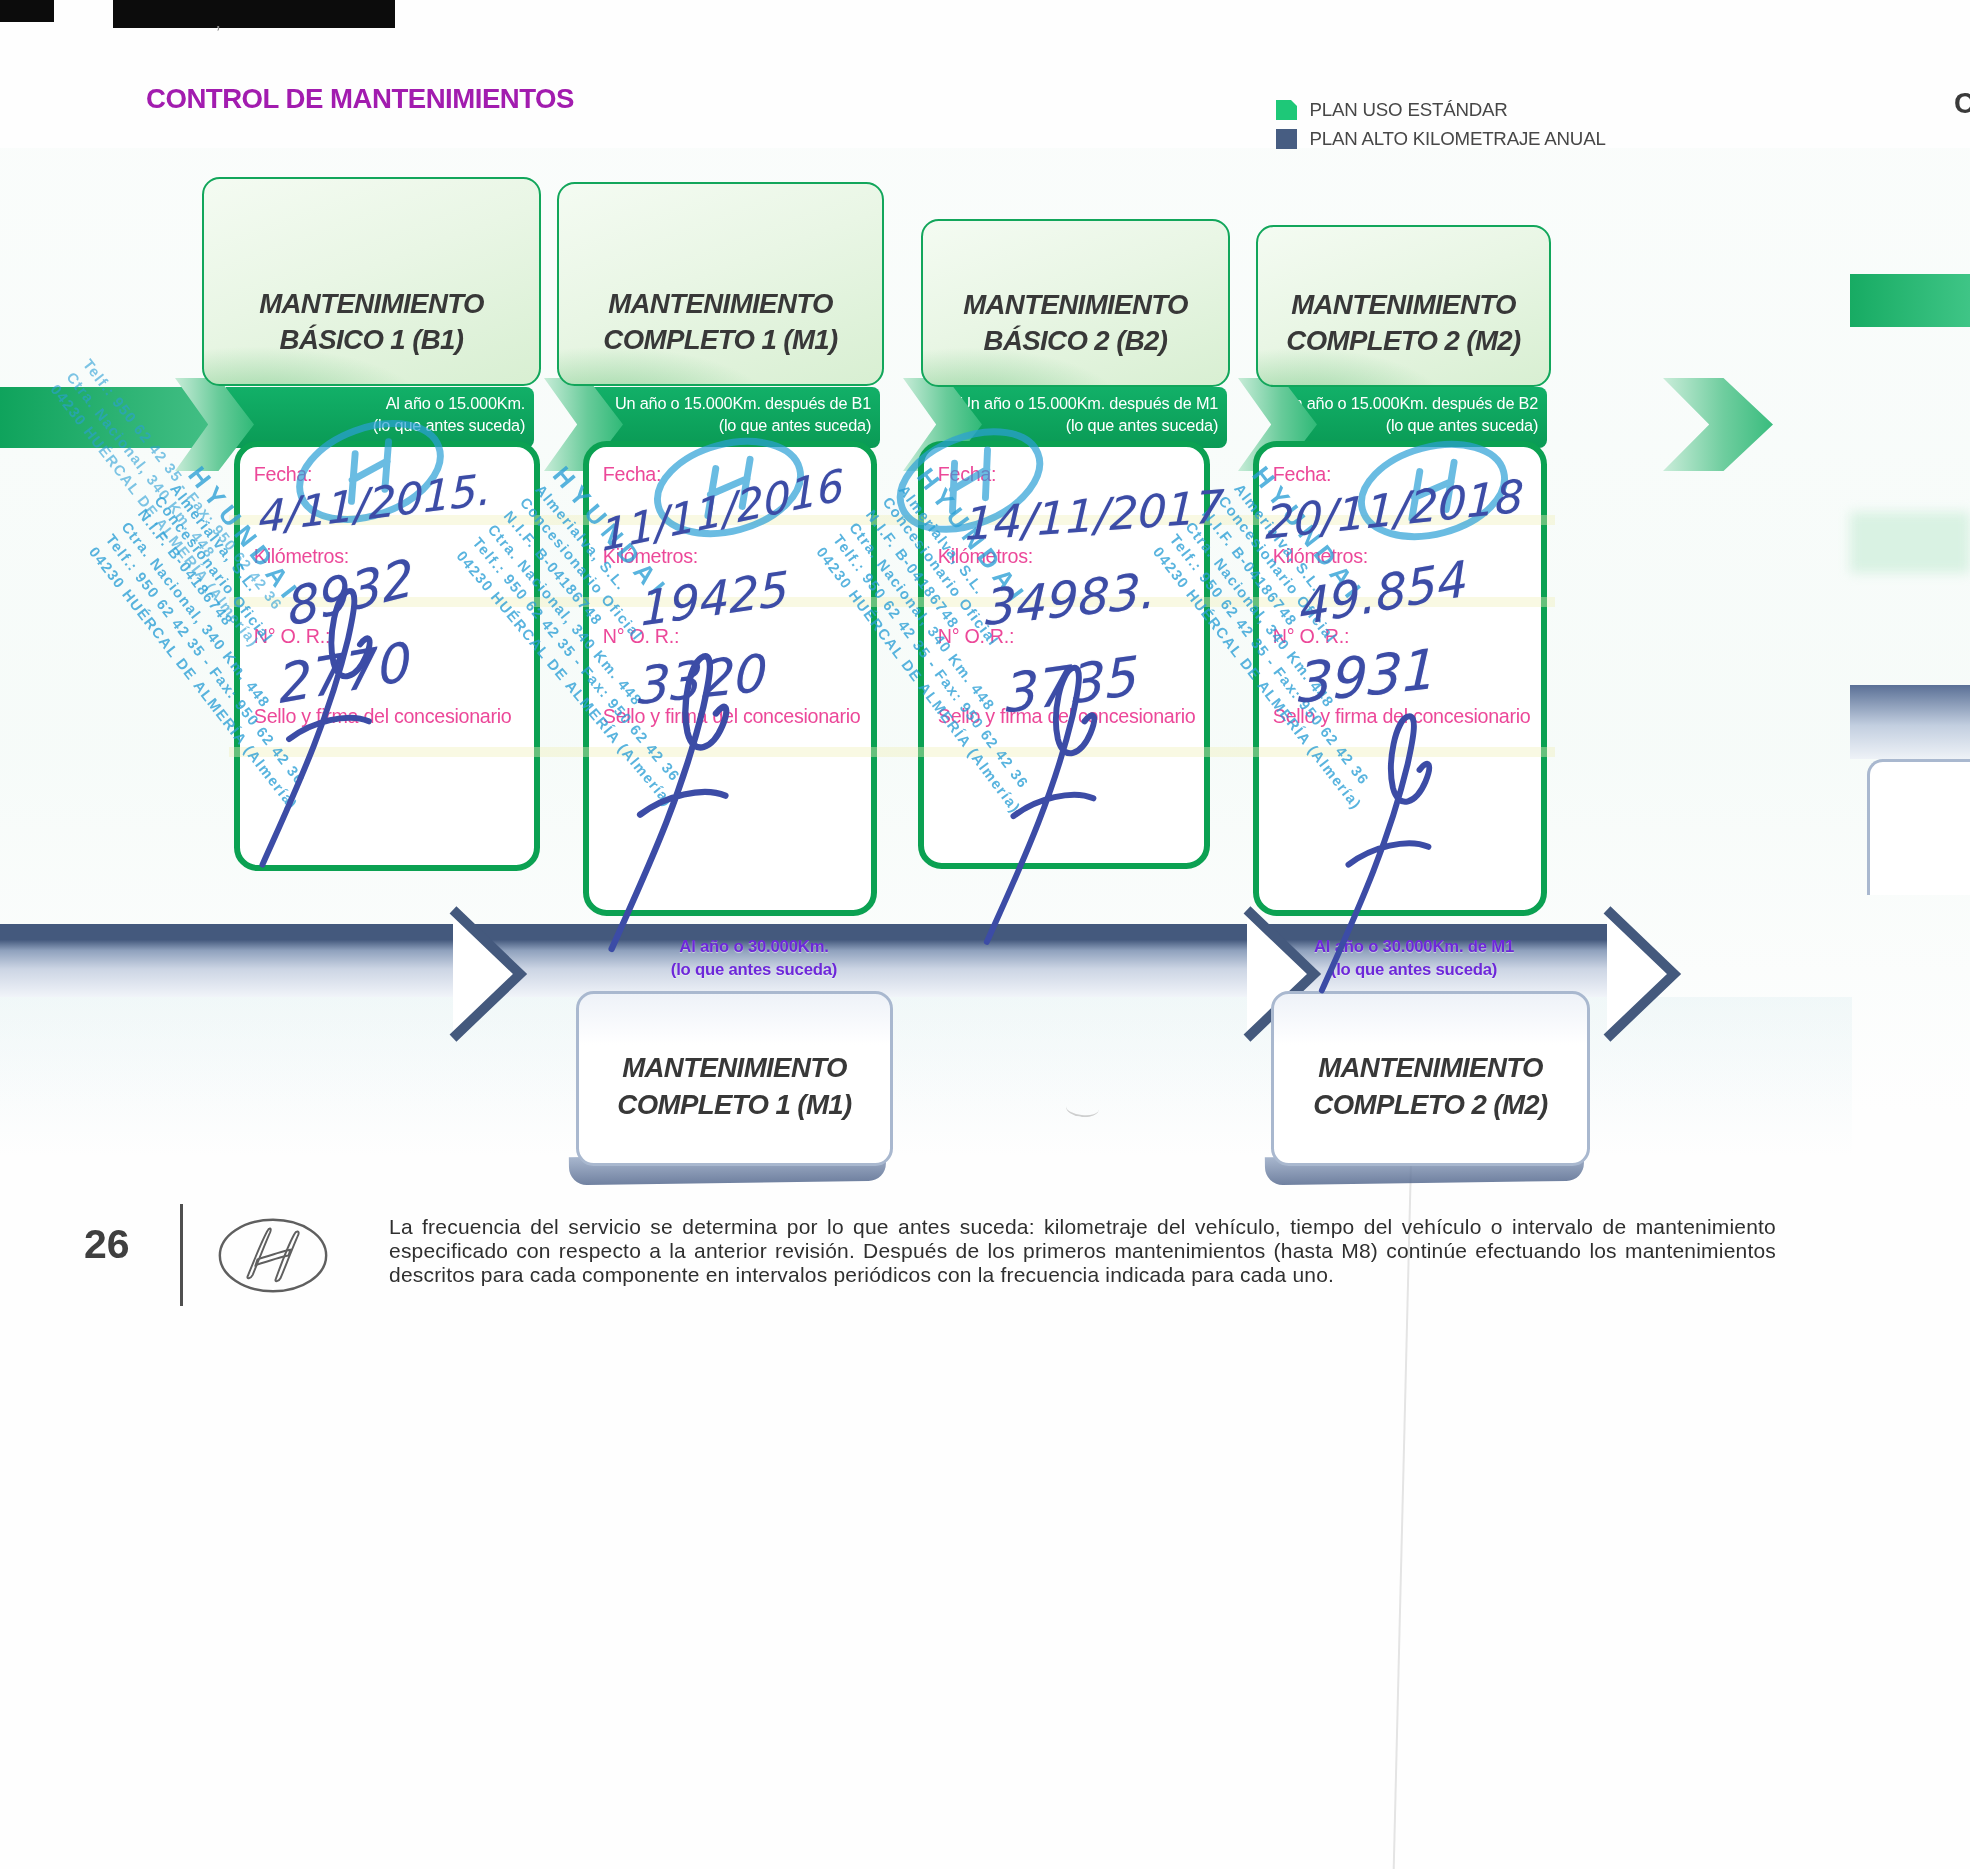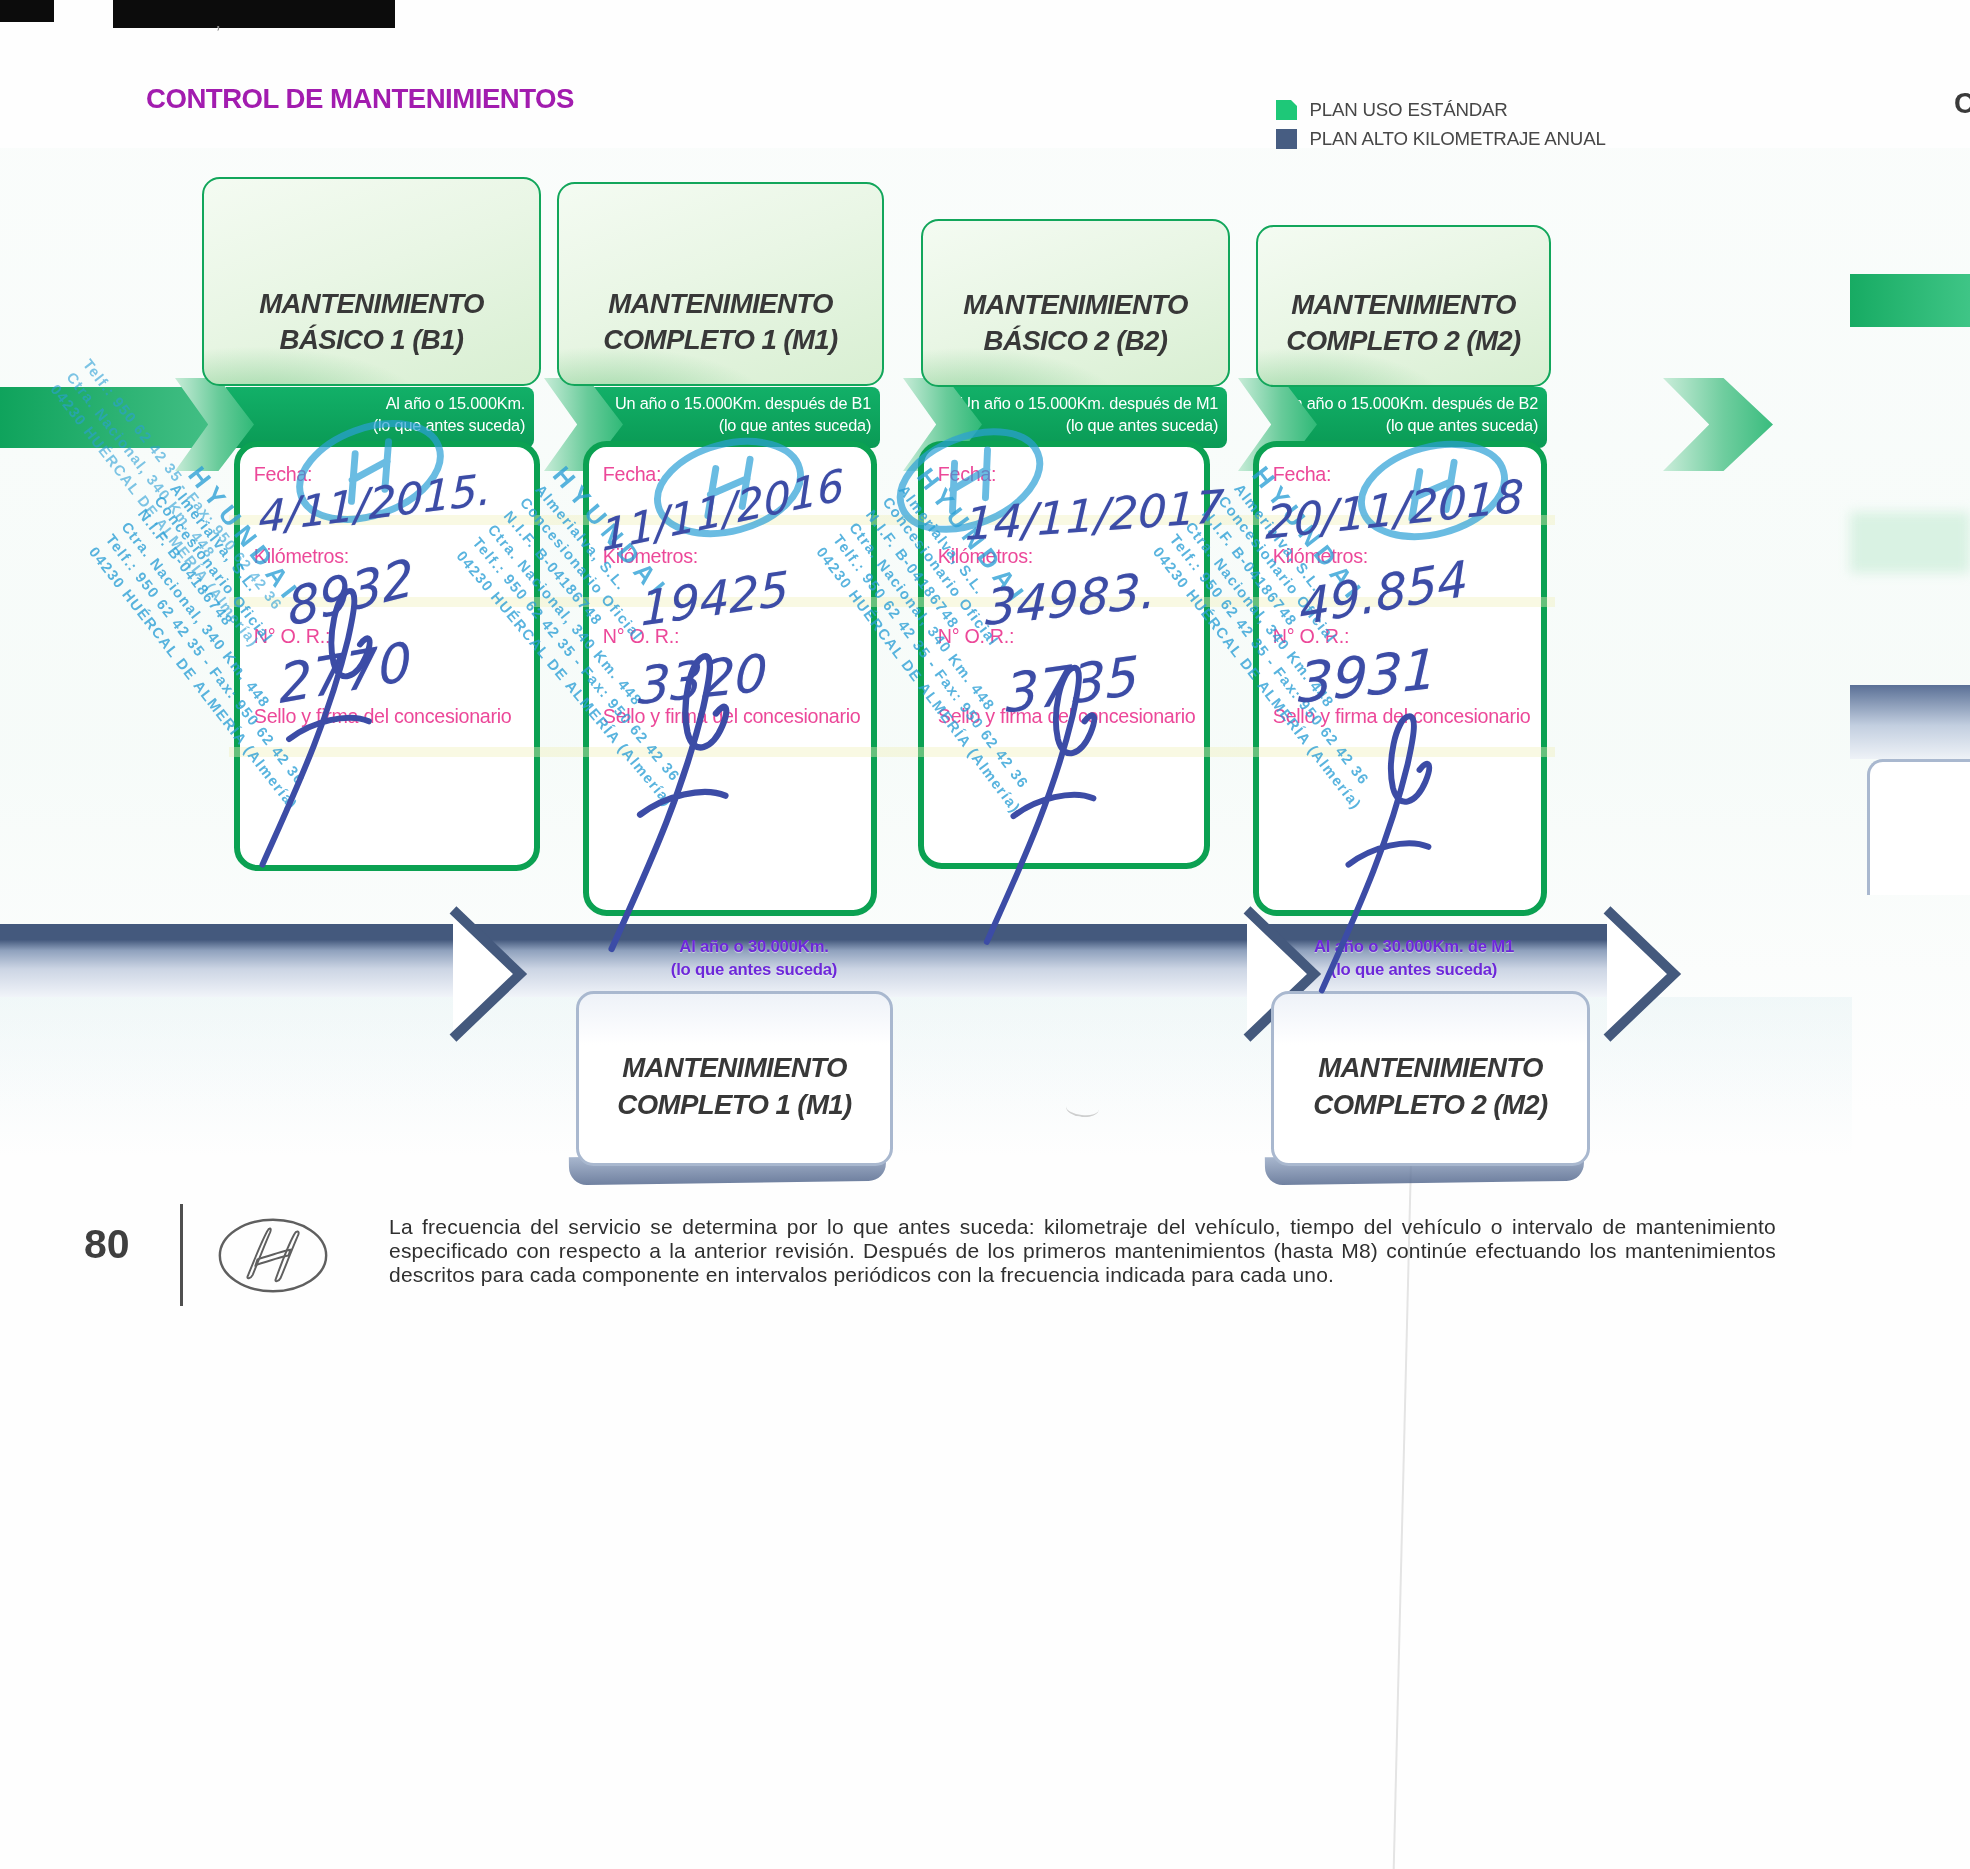--- a/index.html
+++ b/index.html
@@ -319,21 +319,21 @@
     </div>
   </div>
   <div class="abs bshadow" style="left:1265px;top:1155px;width:319px;height:27.6px;"></div>
   <div class="abs bcard" style="left:1271px;top:991px;width:313px;height:169px;">
     <div class="bcard-title">
       <span>MANTENIMIENTO</span><br>
       <span>COMPLETO 2 (M2)</span>
     </div>
   </div>
 
-  <div class="abs pageno">80</div>
+  <div class="abs pageno">26</div>
   <div class="abs fdiv"></div>
   <svg class="abs hy-logo" width="116" height="83" viewBox="0 0 120 84">
     <ellipse cx="60" cy="42" rx="55" ry="37" fill="none" stroke="#5f5f5f" stroke-width="2.5"></ellipse>
     <path d="M34 63 C40 48 48 28 54 17 C56 13 59 13 57 18 C52 29 44 50 39 62 C37 66 32 67 34 63 Z" fill="none" stroke="#5f5f5f" stroke-width="2"></path>
     <path d="M63 66 C68 52 76 31 82 20 C84 16 88 16 86 21 C81 32 73 53 68 65 C66 69 61 70 63 66 Z" fill="none" stroke="#5f5f5f" stroke-width="2"></path>
     <path d="M44 46 C56 42 68 38 78 36 L76 42 C66 44 54 48 42 52 Z" fill="none" stroke="#5f5f5f" stroke-width="2"></path>
   </svg>
   <p class="abs fpara">La frecuencia del servicio se determina por lo que antes suceda: kilometraje del vehículo, tiempo del vehículo o intervalo de mantenimiento especificado con respecto a la anterior revisión. Después de los primeros mantenimientos (hasta M8) continúe efectuando los mantenimientos descritos para cada componente en intervalos periódicos con la frecuencia indicada para cada uno.</p>
 
 </div>

